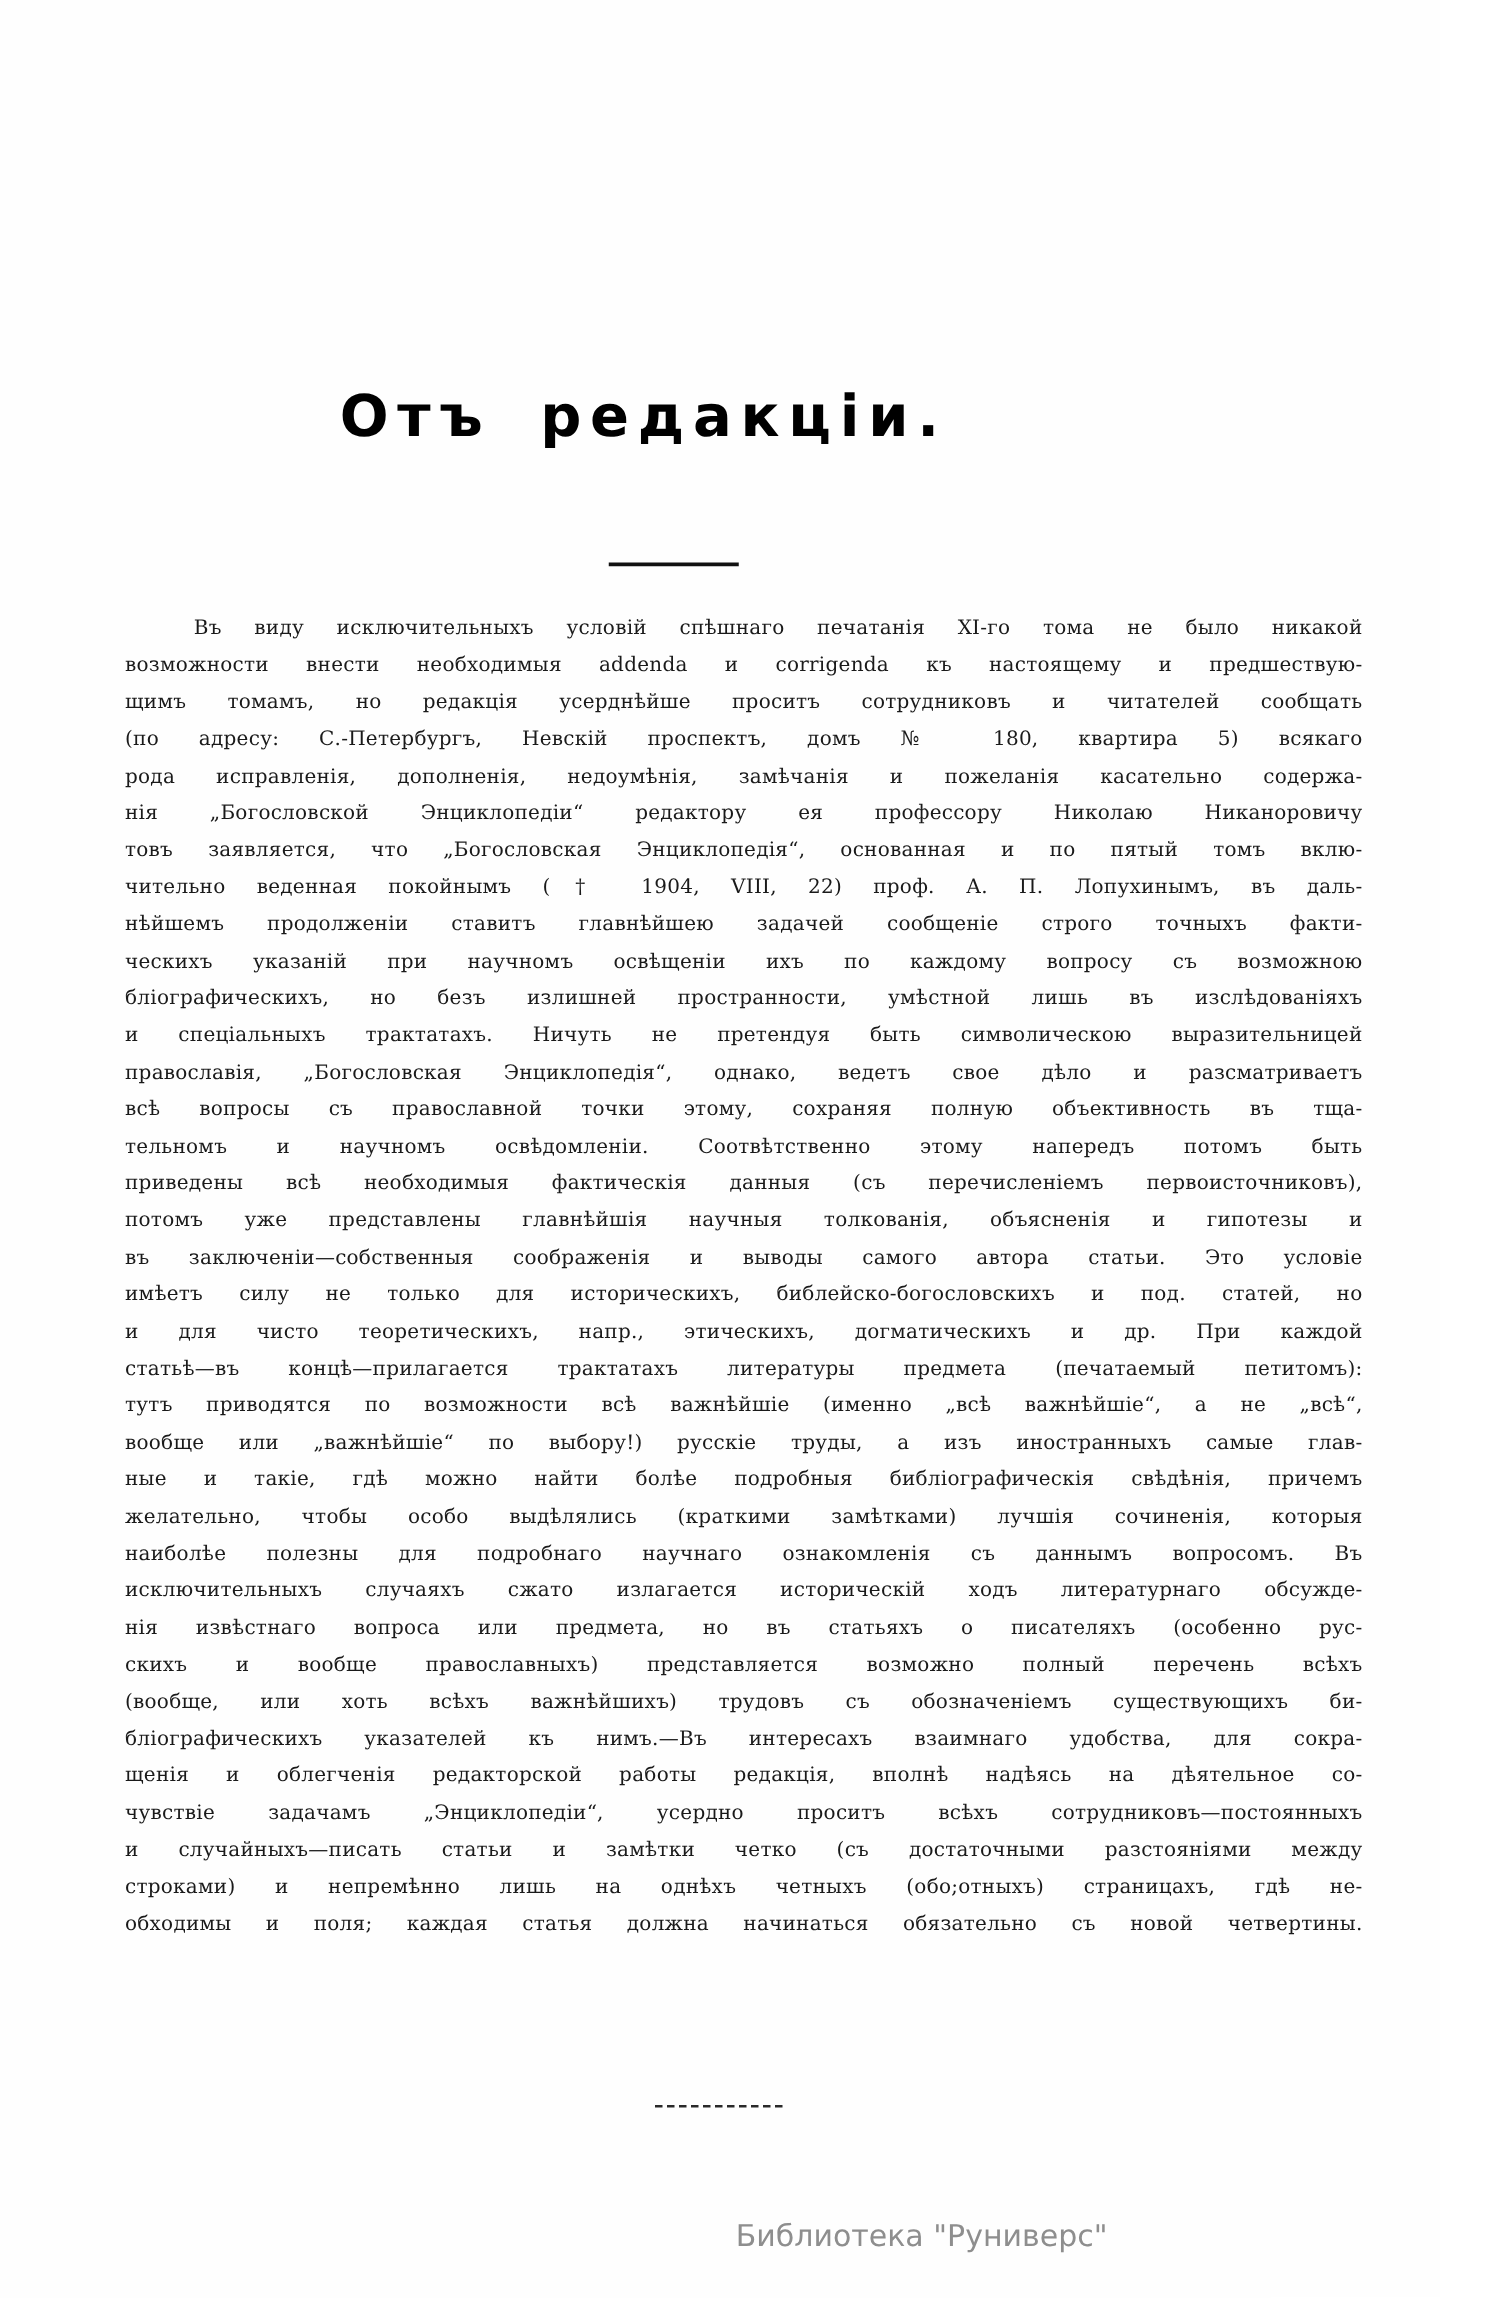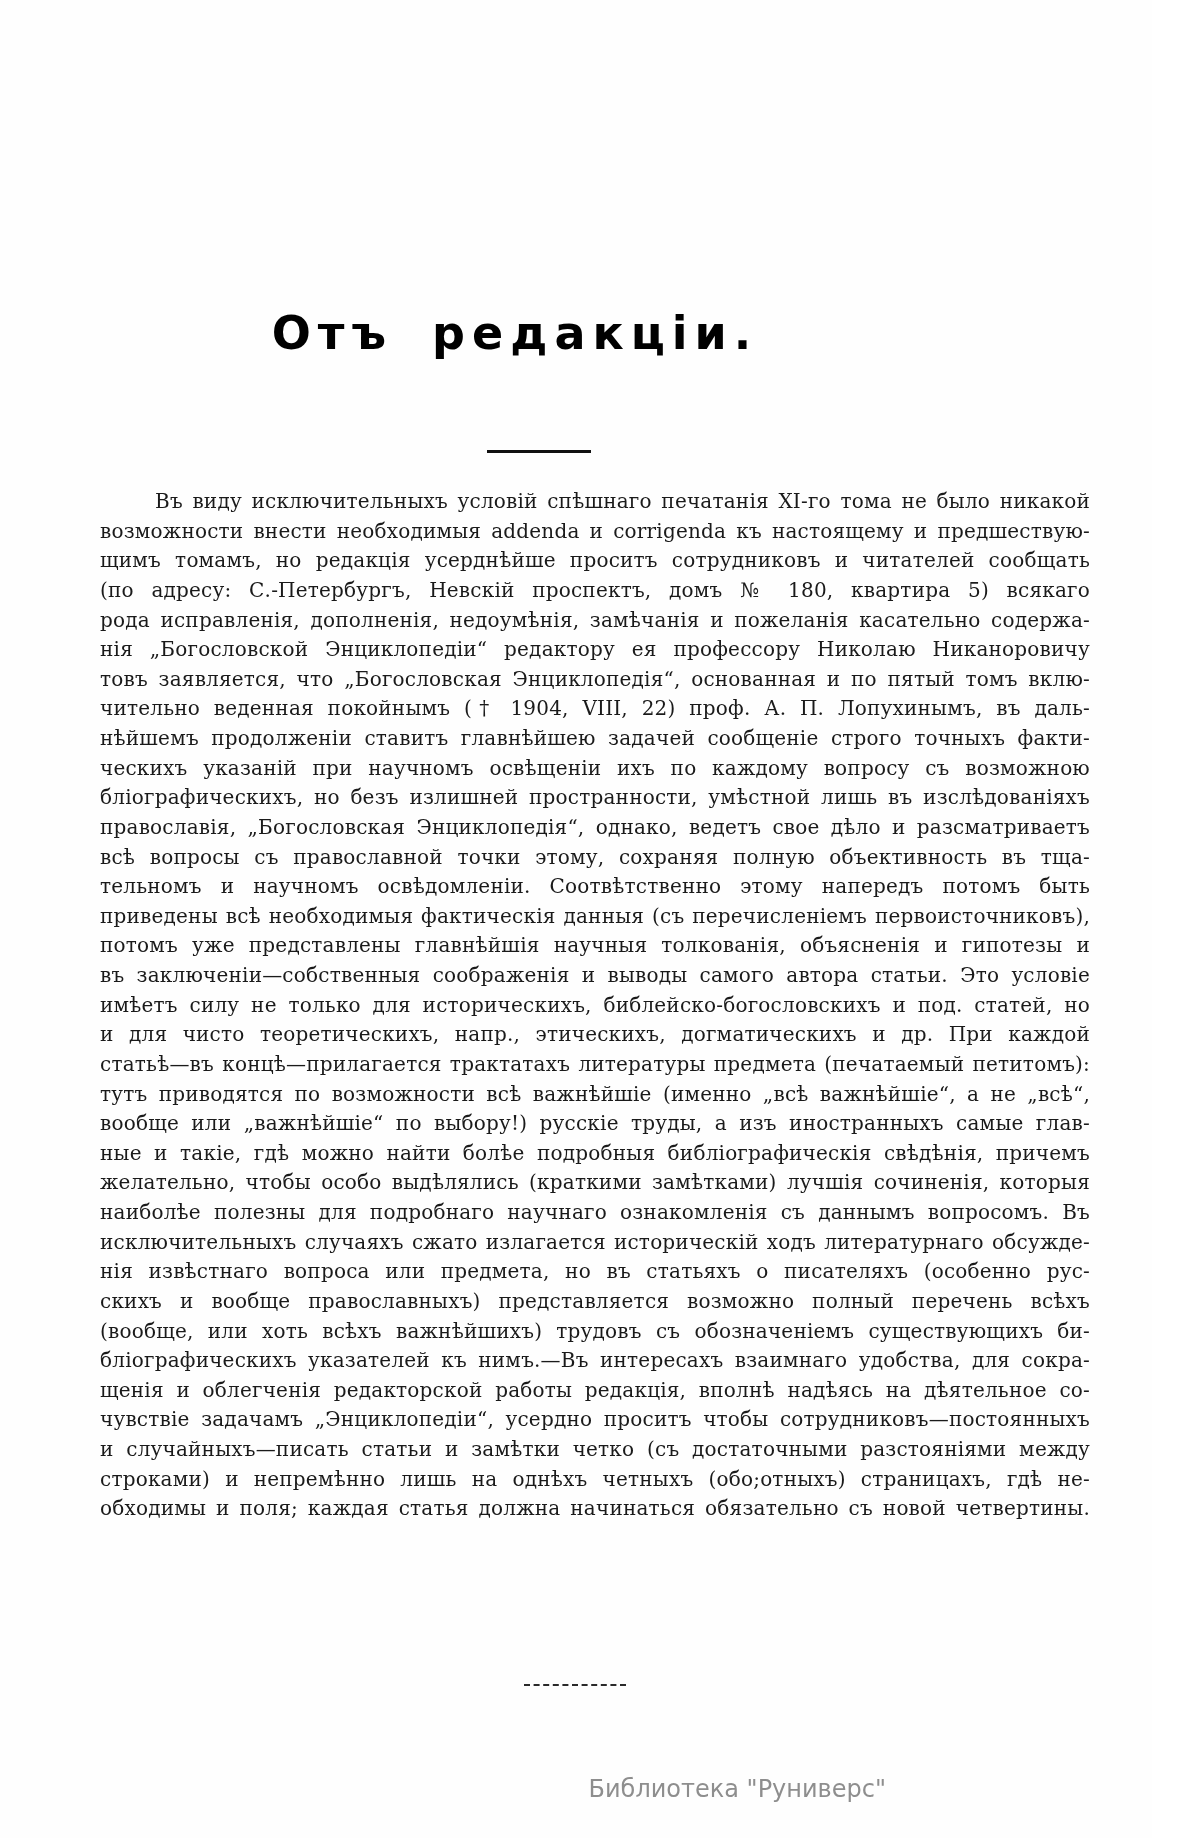--- a/index.html
+++ b/index.html
@@ -36,21 +36,21 @@
     left: 487px;
     width: 104px;
     border-top: 3px solid #111111;
   }
   .body-text {
     position: absolute;
     top: 487px;
     left: 100px;
     width: 990px;
     color: #1a1a1a;
-    font-size: 20px;
+    font-size: 16px;
     letter-spacing: 0.2px;
   }
   .text-line {
     height: 29.63px;
     line-height: 29.63px;
     max-height: 29.63px;
     overflow: hidden;
     text-align: justify;
     text-align-last: justify;
     text-justify: inter-word;
@@ -86,40 +86,41 @@
       <div class="text-line">возможности внести необходимыя addenda и corrigenda къ настоящему и предшествую-</div>
       <div class="text-line">щимъ томамъ, но редакція усерднѣйше проситъ сотрудниковъ и читателей сообщать</div>
       <div class="text-line">(по адресу: С.-Петербургъ, Невскій проспектъ, домъ № 180, квартира 5) всякаго</div>
       <div class="text-line">рода исправленія, дополненія, недоумѣнія, замѣчанія и пожеланія касательно содержа-</div>
       <div class="text-line">нія „Богословской Энциклопедіи“ редактору ея профессору Николаю Никаноровичу</div>
       <div class="text-line">товъ заявляется, что „Богословская Энциклопедія“, основанная и по пятый томъ вклю-</div>
       <div class="text-line">чительно веденная покойнымъ († 1904, VIII, 22) проф. А. П. Лопухинымъ, въ даль-</div>
       <div class="text-line">нѣйшемъ продолженіи ставитъ главнѣйшею задачей сообщеніе строго точныхъ факти-</div>
       <div class="text-line">ческихъ указаній при научномъ освѣщеніи ихъ по каждому вопросу съ возможною</div>
       <div class="text-line">бліографическихъ, но безъ излишней пространности, умѣстной лишь въ изслѣдованіяхъ</div>
+      <div class="text-line">и спеціальныхъ трактатахъ. Ничуть не претендуя быть символическою выразительницей</div>
       <div class="text-line">православія, „Богословская Энциклопедія“, однако, ведетъ свое дѣло и разсматриваетъ</div>
       <div class="text-line">всѣ вопросы съ православной точки этому, сохраняя полную объективность въ тща-</div>
       <div class="text-line">тельномъ и научномъ освѣдомленіи. Соотвѣтственно этому напередъ потомъ быть</div>
       <div class="text-line">приведены всѣ необходимыя фактическія данныя (съ перечисленіемъ первоисточниковъ),</div>
       <div class="text-line">потомъ уже представлены главнѣйшія научныя толкованія, объясненія и гипотезы и</div>
       <div class="text-line">въ заключеніи—собственныя соображенія и выводы самого автора статьи. Это условіе</div>
       <div class="text-line">имѣетъ силу не только для историческихъ, библейско-богословскихъ и под. статей, но</div>
       <div class="text-line">и для чисто теоретическихъ, напр., этическихъ, догматическихъ и др. При каждой</div>
       <div class="text-line">статьѣ—въ концѣ—прилагается трактатахъ литературы предмета (печатаемый петитомъ):</div>
       <div class="text-line">тутъ приводятся по возможности всѣ важнѣйшіе (именно „всѣ важнѣйшіе“, а не „всѣ“,</div>
       <div class="text-line">вообще или „важнѣйшіе“ по выбору!) русскіе труды, а изъ иностранныхъ самые глав-</div>
       <div class="text-line">ные и такіе, гдѣ можно найти болѣе подробныя библіографическія свѣдѣнія, причемъ</div>
       <div class="text-line">желательно, чтобы особо выдѣлялись (краткими замѣтками) лучшія сочиненія, которыя</div>
       <div class="text-line">наиболѣе полезны для подробнаго научнаго ознакомленія съ даннымъ вопросомъ. Въ</div>
       <div class="text-line">исключительныхъ случаяхъ сжато излагается историческій ходъ литературнаго обсужде-</div>
       <div class="text-line">нія извѣстнаго вопроса или предмета, но въ статьяхъ о писателяхъ (особенно рус-</div>
       <div class="text-line">скихъ и вообще православныхъ) представляется возможно полный перечень всѣхъ</div>
       <div class="text-line">(вообще, или хоть всѣхъ важнѣйшихъ) трудовъ съ обозначеніемъ существующихъ би-</div>
       <div class="text-line">бліографическихъ указателей къ нимъ.—Въ интересахъ взаимнаго удобства, для сокра-</div>
       <div class="text-line">щенія и облегченія редакторской работы редакція, вполнѣ надѣясь на дѣятельное со-</div>
-      <div class="text-line">чувствіе задачамъ „Энциклопедіи“, усердно проситъ чтобы сотрудниковъ—постоянныхъ</div>
+      <div class="text-line">чувствіе задачамъ „Энциклопедіи“, усердно проситъ всѣхъ сотрудниковъ—постоянныхъ</div>
       <div class="text-line">и случайныхъ—писать статьи и замѣтки четко (съ достаточными разстояніями между</div>
       <div class="text-line">строками) и непремѣнно лишь на однѣхъ четныхъ (обо;отныхъ) страницахъ, гдѣ не-</div>
       <div class="text-line">обходимы и поля; каждая статья должна начинаться обязательно съ новой четвертины.</div>
     </div>
   <div class="end-rule"></div>
   <div class="footer-watermark">Библиотека "Руниверс"</div>
 </div>
 
 </body></html>

